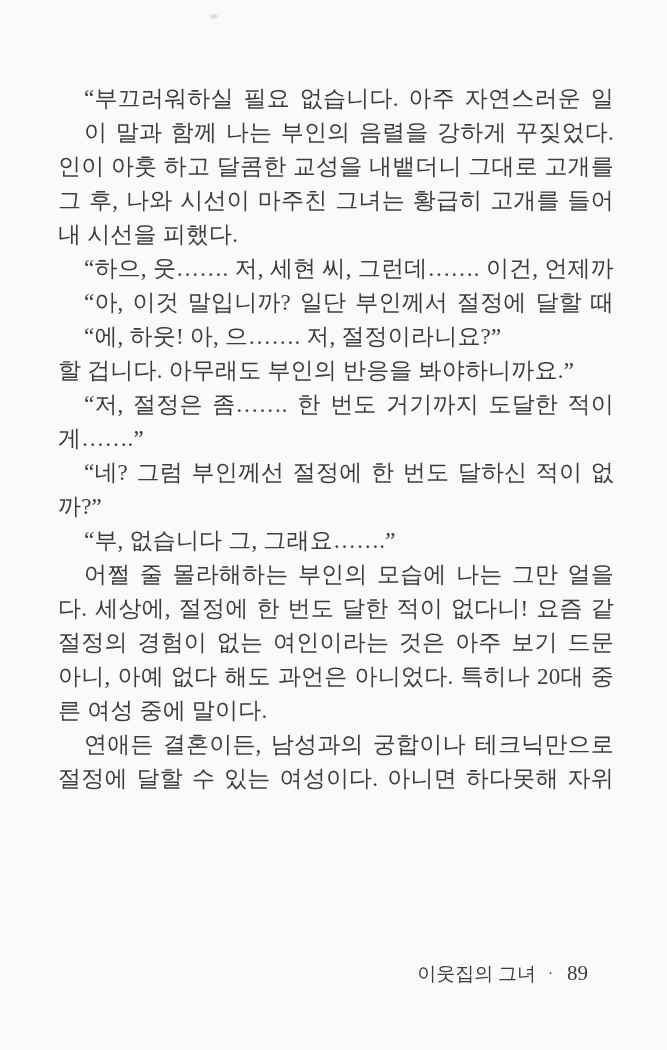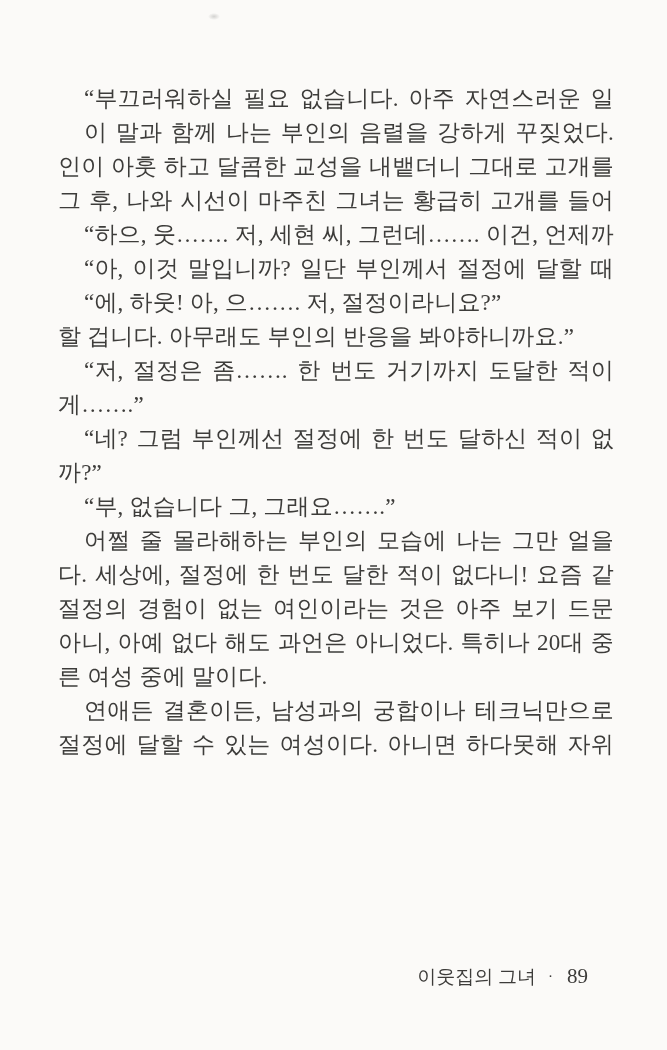--- a/index.html
+++ b/index.html
@@ -47,21 +47,21 @@
     text-align-last: justify;
   }
   .line.first {
     text-indent: 26px;
   }
   .footer {
     position: absolute;
     top: 963px;
     right: 79px;
     font-size: 19px;
-    line-height: 26px;
+    line-height: 20px;
     color: #3d3c3a;
     white-space: nowrap;
     margin-left: 37px;
   }
   .footer .dot {
     display: inline-block;
     margin: 0 14px 0 12px;
     font-size: 15px;
     vertical-align: 2px;
   }
@@ -73,20 +73,21 @@
 <body>
 
 <div class="page">
   <div class="smudge"></div>
 
   <div class="text-block">
       <div class="line just first">“부끄러워하실 필요 없습니다. 아주 자연스러운 일이니까요.”</div>
       <div class="line just first">이 말과 함께 나는 부인의 음렬을 강하게 꾸짖었다. 그러자 부</div>
       <div class="line just">인이 아훗 하고 달콤한 교성을 내뱉더니 그대로 고개를 숙였다.</div>
       <div class="line just">그 후, 나와 시선이 마주친 그녀는 황급히 고개를 들어 올리며</div>
+      <div class="line">내 시선을 피했다.</div>
       <div class="line just first">“하으, 웃……. 저, 세현 씨, 그런데……. 이건, 언제까지 계속</div>
       <div class="line just first">“아, 이것 말입니까? 일단 부인께서 절정에 달할 때까지 계속</div>
       <div class="line first">“에, 하웃! 아, 으……. 저, 절정이라니요?”</div>
       <div class="line">할 겁니다. 아무래도 부인의 반응을 봐야하니까요.”</div>
       <div class="line just first">“저, 절정은 좀……. 한 번도 거기까지 도달한 적이 없어서, 그</div>
       <div class="line">게…….”</div>
       <div class="line just first">“네? 그럼 부인께선 절정에 한 번도 달하신 적이 없으신 겁니</div>
       <div class="line">까?”</div>
       <div class="line first">“부, 없습니다 그, 그래요…….”</div>
       <div class="line just first">어쩔 줄 몰라해하는 부인의 모습에 나는 그만 얼을 놓고 말았</div>

